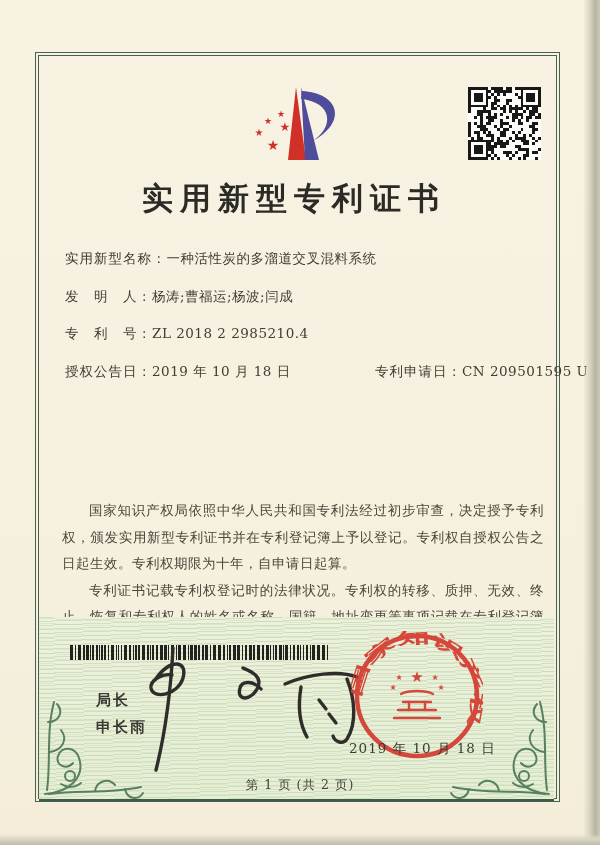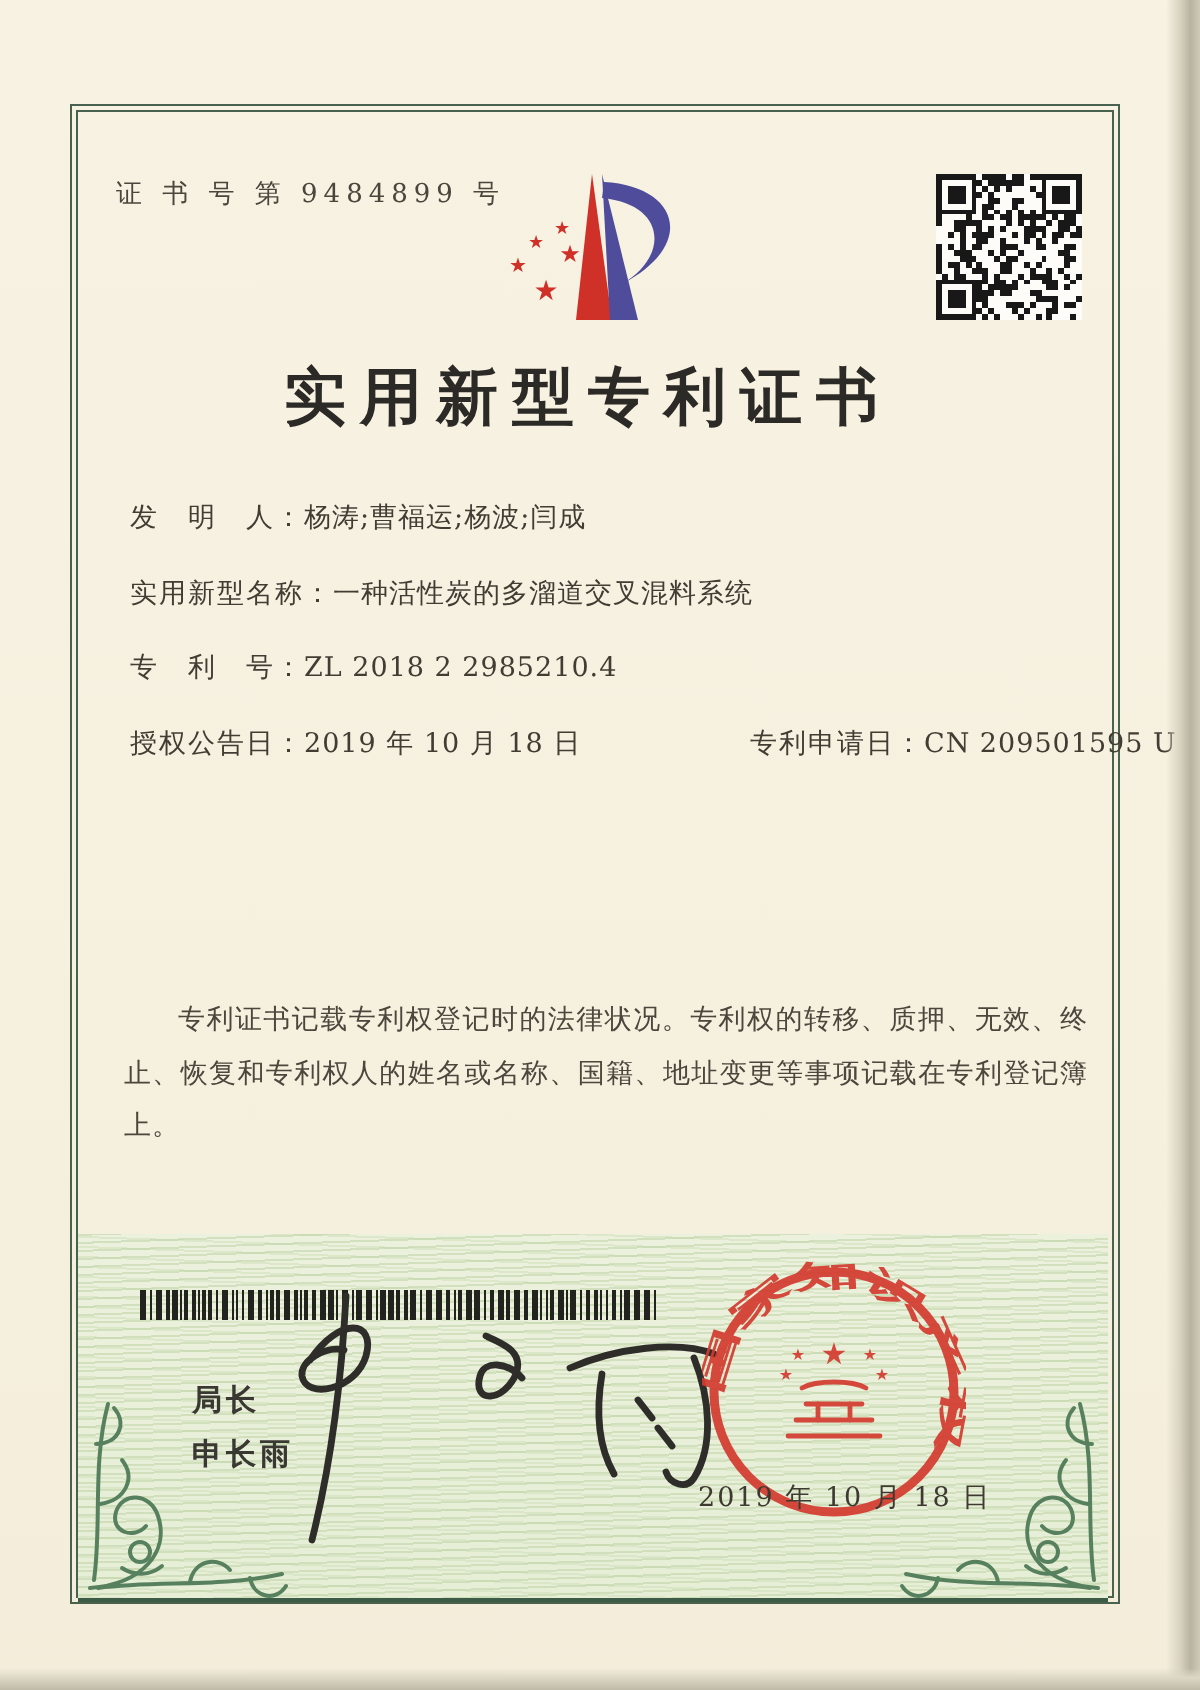--- a/index.html
+++ b/index.html
@@ -53,21 +53,20 @@
 </style>
 </head>
 <body>
 
 <div id="page">
 
   <div class="frame">
     <div class="frame-inner"></div>
   </div>
 
-  <div class="cert-no">证 书 号 第 9484899 号</div>
 
   <svg class="logo" viewBox="0 0 114 84">
     <polygon points="53,3 63,76 45,76" fill="#cf3128"></polygon>
     <polygon points="58,3 76,76 62,76" fill="#4f4c9c"></polygon>
     <path d="M59,7 C96,9 106,38 68,58 C92,44 90,18 58,15 Z" fill="#4f4c9c"></path>
     <text x="38" y="33" font-size="9" fill="#cf3128" text-anchor="middle">★</text>
     <text x="25" y="40" font-size="9" fill="#cf3128" text-anchor="middle">★</text>
     <text x="42" y="47" font-size="12" fill="#cf3128" text-anchor="middle">★</text>
     <text x="16" y="52" font-size="10" fill="#cf3128" text-anchor="middle">★</text>
     <text x="30" y="66" font-size="14" fill="#cf3128" text-anchor="middle">★</text>
@@ -382,37 +381,38 @@
       <i style="left: 40.88px; top: 70.08px; width: 2.92px; height: 2.92px;"></i>
       <i style="left: 49.64px; top: 70.08px; width: 2.92px; height: 2.92px;"></i>
       <i style="left: 55.48px; top: 70.08px; width: 2.92px; height: 2.92px;"></i>
       <i style="left: 67.16px; top: 70.08px; width: 2.92px; height: 2.92px;"></i>
     </div>
 
   <div class="title">实用新型专利证书</div>
 
   <div class="fields">
     <div class="frow">
-      <span class="lab">发　明　人：</span><span class="val">杨涛;曹福运;杨波;闫成</span>
+      <span class="lab">实用新型名称：</span><span class="val">一种活性炭的多溜道交叉混料系统</span>
     </div>
     <div class="frow">
-      <span class="lab">实用新型名称：</span><span class="val">一种活性炭的多溜道交叉混料系统</span>
+      <span class="lab">发　明　人：</span><span class="val">杨涛;曹福运;杨波;闫成</span>
     </div>
     <div class="frow">
       <span class="lab">专　利　号：</span><span class="val">ZL 2018 2 2985210.4</span>
     </div>
     <div class="frow">
       <span class="lab">授权公告日：</span><span class="val">2019 年 10 月 18 日</span>
       <span class="grant-no">
         <span class="lab">专利申请日：</span><span class="val">CN 209501595 U</span>
       </span>
     </div>
   </div>
 
   <div class="paras">
+    <p>国家知识产权局依照中华人民共和国专利法经过初步审查，决定授予专利权，颁发实用新型专利证书并在专利登记簿上予以登记。专利权自授权公告之日起生效。专利权期限为十年，自申请日起算。</p>
     <p>专利证书记载专利权登记时的法律状况。专利权的转移、质押、无效、终止、恢复和专利权人的姓名或名称、国籍、地址变更等事项记载在专利登记簿上。</p>
   </div>
 
   <div class="band"></div>
 
   <div class="barcode">
       <i style="left: 0px; width: 3px;"></i>
       <i style="left: 5px; width: 1px;"></i>
       <i style="left: 8px; width: 3px;"></i>
       <i style="left: 13px; width: 2px;"></i>
@@ -544,17 +544,18 @@
         <path d="M50,64 C57,60 75,60 82,64"></path>
         <path d="M52,72 L80,72"></path>
         <path d="M47,80 L85,80"></path>
         <path d="M43,88 L89,88"></path>
         <path d="M58,80 L58,72 M74,80 L74,72"></path>
       </g>
     </g>
   </svg>
   <div class="seal-date">2019 年 10 月 18 日</div>
 
+  <div class="pageno">第 1 页 (共 2 页)</div>
 
 
   <div class="edge-right"></div>
   <div class="edge-bottom"></div>
 </div>
 
 </body></html>

